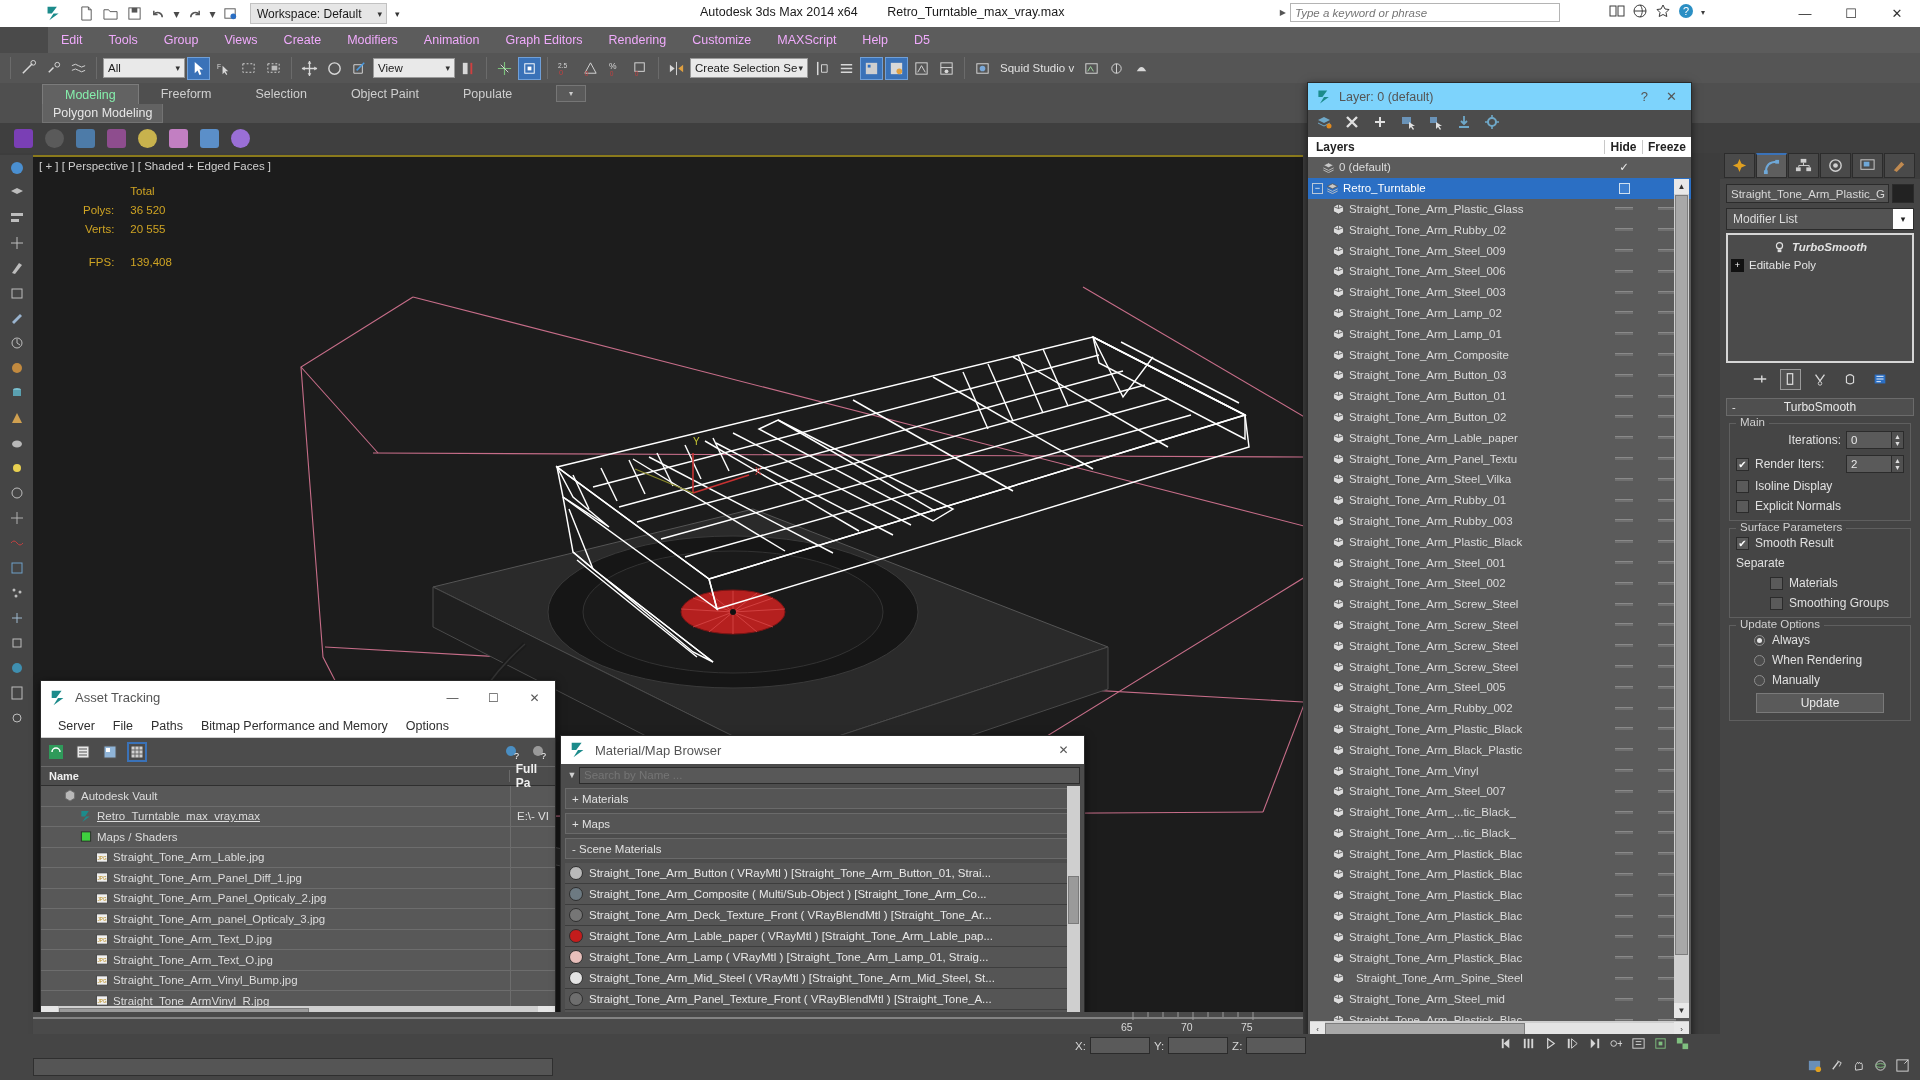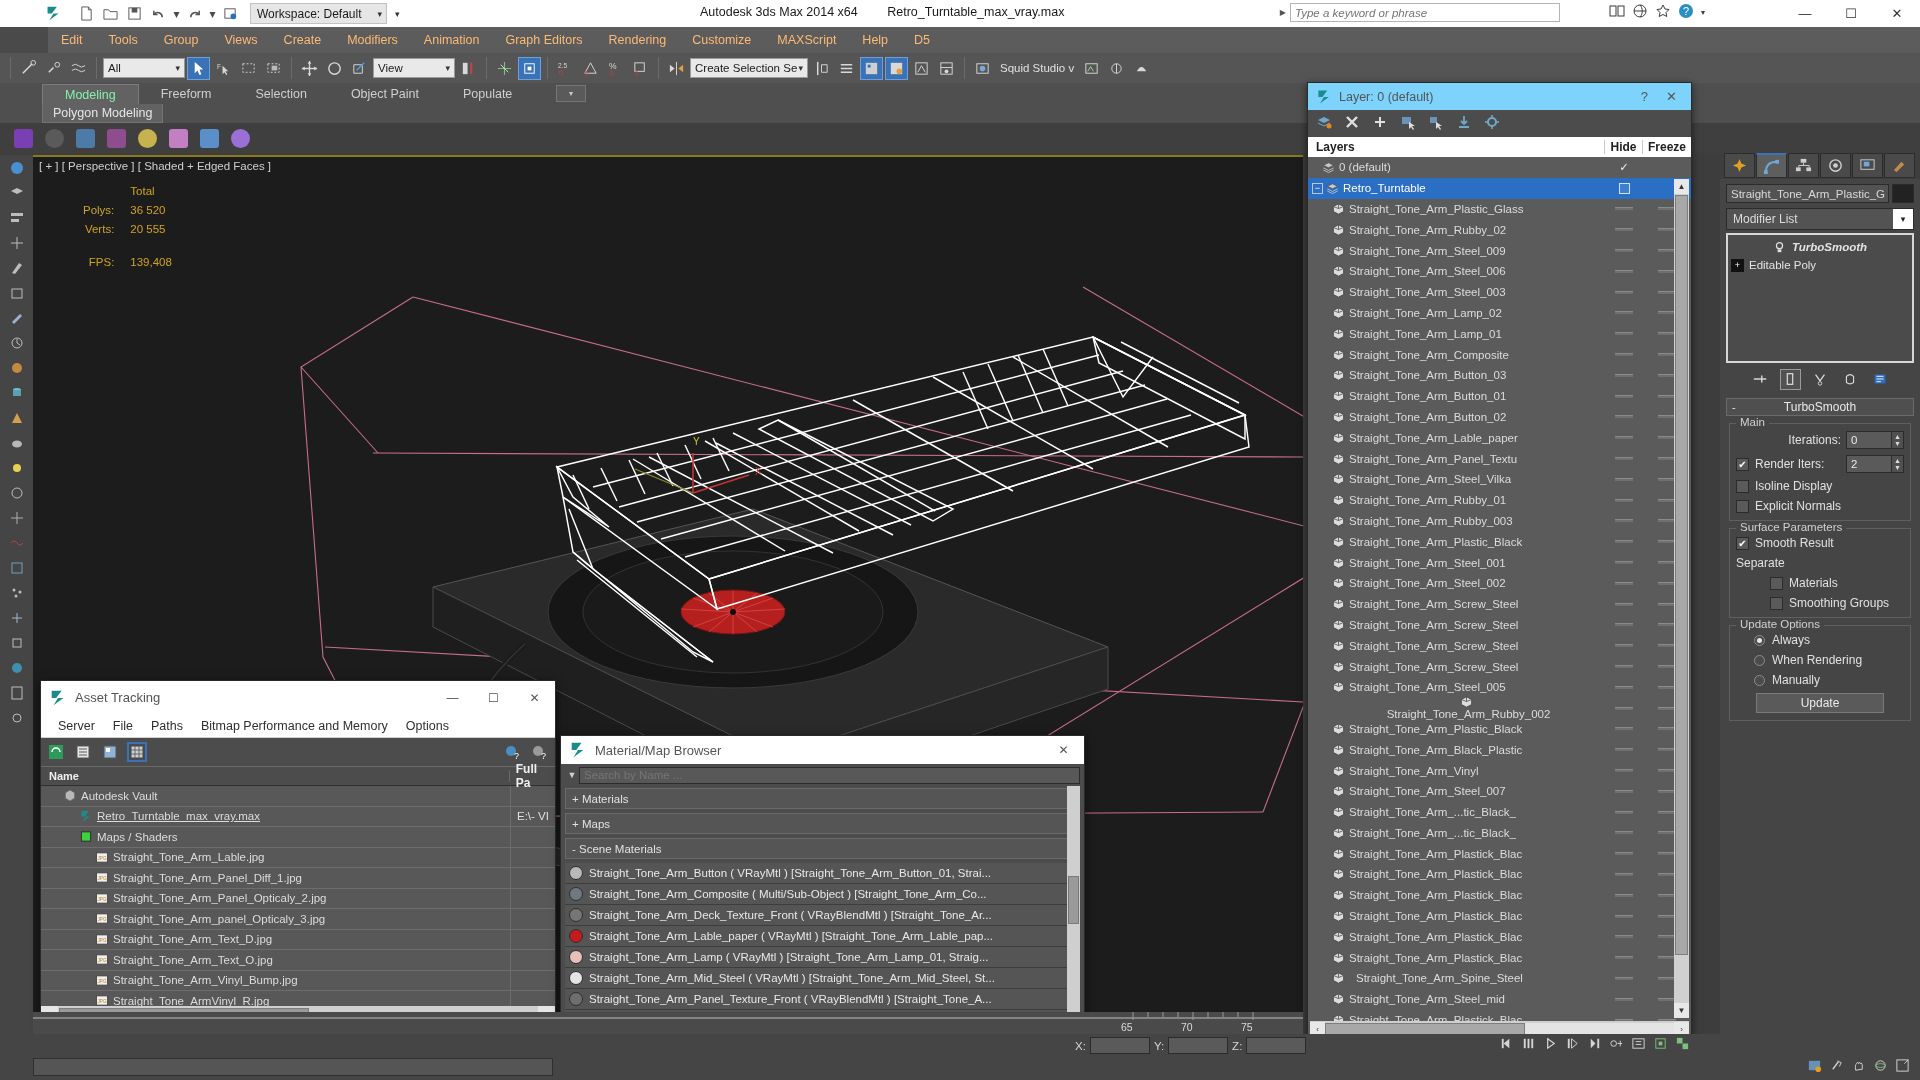--- a/index.html
+++ b/index.html
@@ -27,21 +27,21 @@
   .kw-input { width:270px; height:19px; background:#ffffff; border:1px solid #b4b4b4;
      font-size:11.5px; color:#8a8a8a; font-style:italic; padding:1px 4px; outline:none; }
   .tb-icons { position:absolute; right:215px; top:3px; display:flex; gap:7px; align-items:center; color:#3c3c3c;}
   .tb-icons svg { width:16px; height:16px; }
   .wincontrols { position:absolute; right:0; top:0; display:flex; height:27px;}
   .wc { width:46px; height:27px; display:flex; align-items:center; justify-content:center; color:#333; font-size:13px;}
 
   
   .menubar { position:absolute; left:0; top:27px; width:1920px; height:26px;
      background:#5c5c5c; display:flex; align-items:center; padding-left:48px; }
-  .menubar .mi { padding:0 13px; font-size:12.5px; color:#fdba74; line-height:26px; }
+  .menubar .mi { padding:0 13px; font-size:12.5px; color:#f0abfc; line-height:26px; }
   .ribbon-corner { position:absolute; left:0; top:27px; width:48px; height:60px; background:#4a4a4a; }
 
   
   .toolbar { position:absolute; left:0; top:53px; width:1920px; height:30px;
      background:#555555; display:flex; align-items:center; padding-left:6px; gap:2px; }
   .tool { width:23px; height:23px; display:flex; align-items:center; justify-content:center;
      color:#d8d8d8; }
   .tool svg { width:17px; height:17px; }
   .tool.active { background:#3a72b8; border:1px solid #6f9fd8; }
   .sep { width:1px; height:22px; background:#3f3f3f; margin:0 4px; border-right:1px solid #6b6b6b;}
@@ -1458,21 +1458,21 @@
             <span>Straight_Tone_Arm_Steel_005</span>
           </div>
           <div class="cell">
             <div class="dash"></div>
           </div>
           <div class="cell2">
             <div class="dash"></div>
           </div>
         </div>
         <div class="lay-row">
-          <div class="nm" style="padding-left: 24px; flex-direction: column;">
+          <div class="nm" style="padding-left: 24px;">
             <svg viewBox="0 0 14 14" class="lay-icon">
               <path d="M7 1 L13 4 L13 10 L7 13 L1 10 L1 4 Z" fill="#dcdcdc" stroke="#444"></path>
               <path d="M7 1 L7 6.5 M7 6.5 L1 4 M7 6.5 L13 4" stroke="#555" fill="none"></path>
             </svg>
             <span>Straight_Tone_Arm_Rubby_002</span>
           </div>
           <div class="cell">
             <div class="dash"></div>
           </div>
           <div class="cell2">

